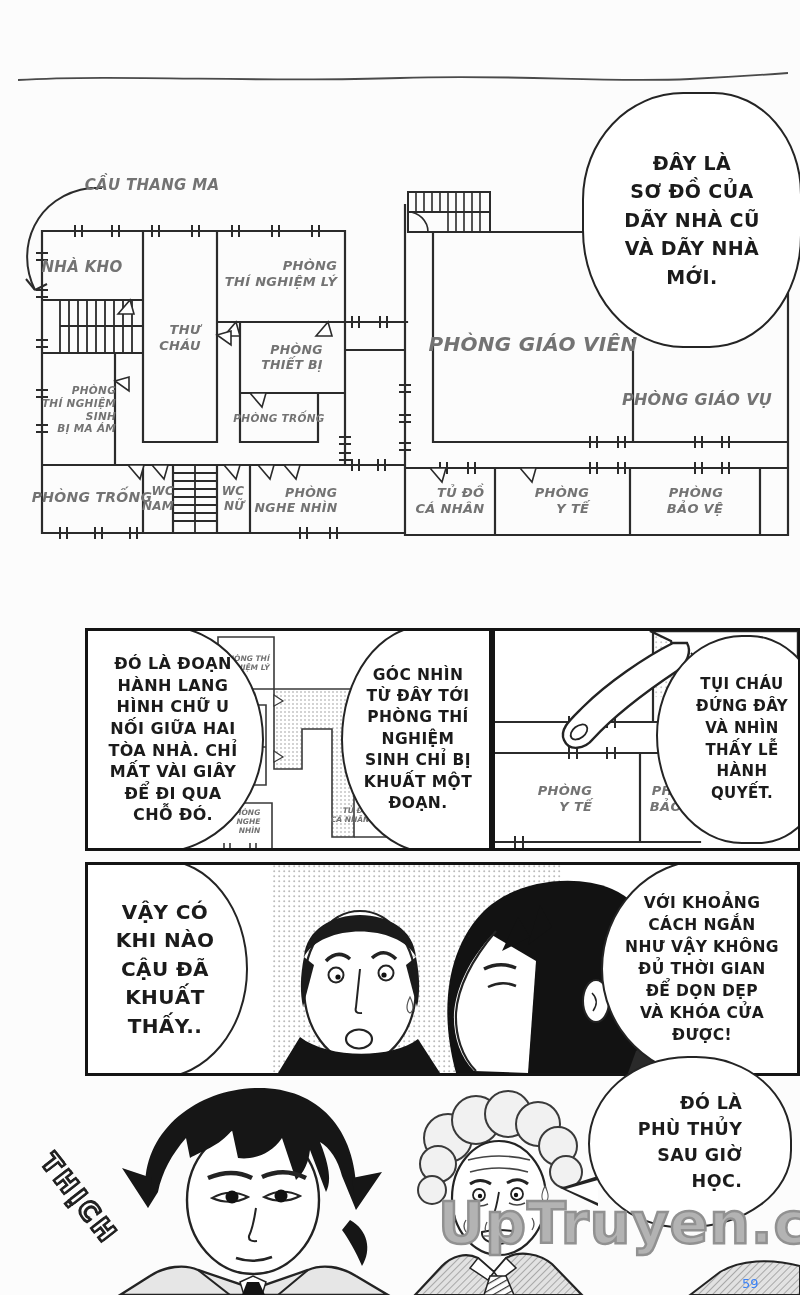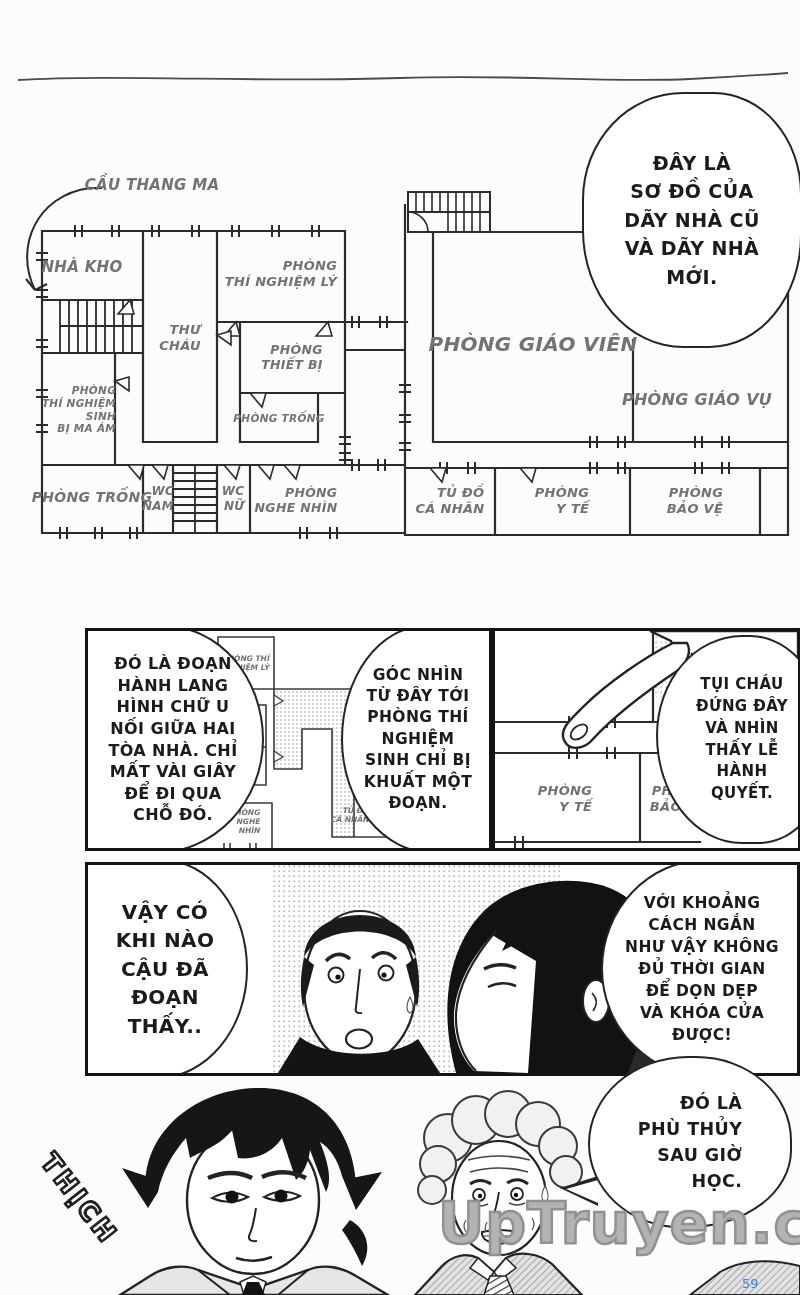--- a/index.html
+++ b/index.html
@@ -263,21 +263,21 @@
         <path d="M400,122 Q414,115 428,121" fill="none" stroke="#232323" stroke-width="2.5"></path>
         <path d="M430,52 L414,86 L442,72 Z M452,40 L440,80 L464,62 Z" fill="#121212"></path>
         <ellipse cx="508" cy="136" rx="13" ry="21" fill="#fff" stroke="#232323" stroke-width="2"></ellipse>
         <path d="M504,128 Q512,136 505,146" fill="none" stroke="#232323" stroke-width="1.5"></path>
         <path d="M540,208 L548,186 C560,178 572,176 580,180 L592,208 Z" fill="#2a2a2a"></path>
       </g>
     </svg>
     <div id="bubbleC-left" class="bubble">VẬY CÓ
 KHI NÀO
 CẬU ĐÃ
-ĐOẠN
+KHUẤT
 THẤY..</div>
     <div id="bubbleC-right" class="bubble">VỚI KHOẢNG
 CÁCH NGẮN
 NHƯ VẬY KHÔNG
 ĐỦ THỜI GIAN
 ĐỂ DỌN DẸP
 VÀ KHÓA CỬA
 ĐƯỢC!</div>
   </div>
 

